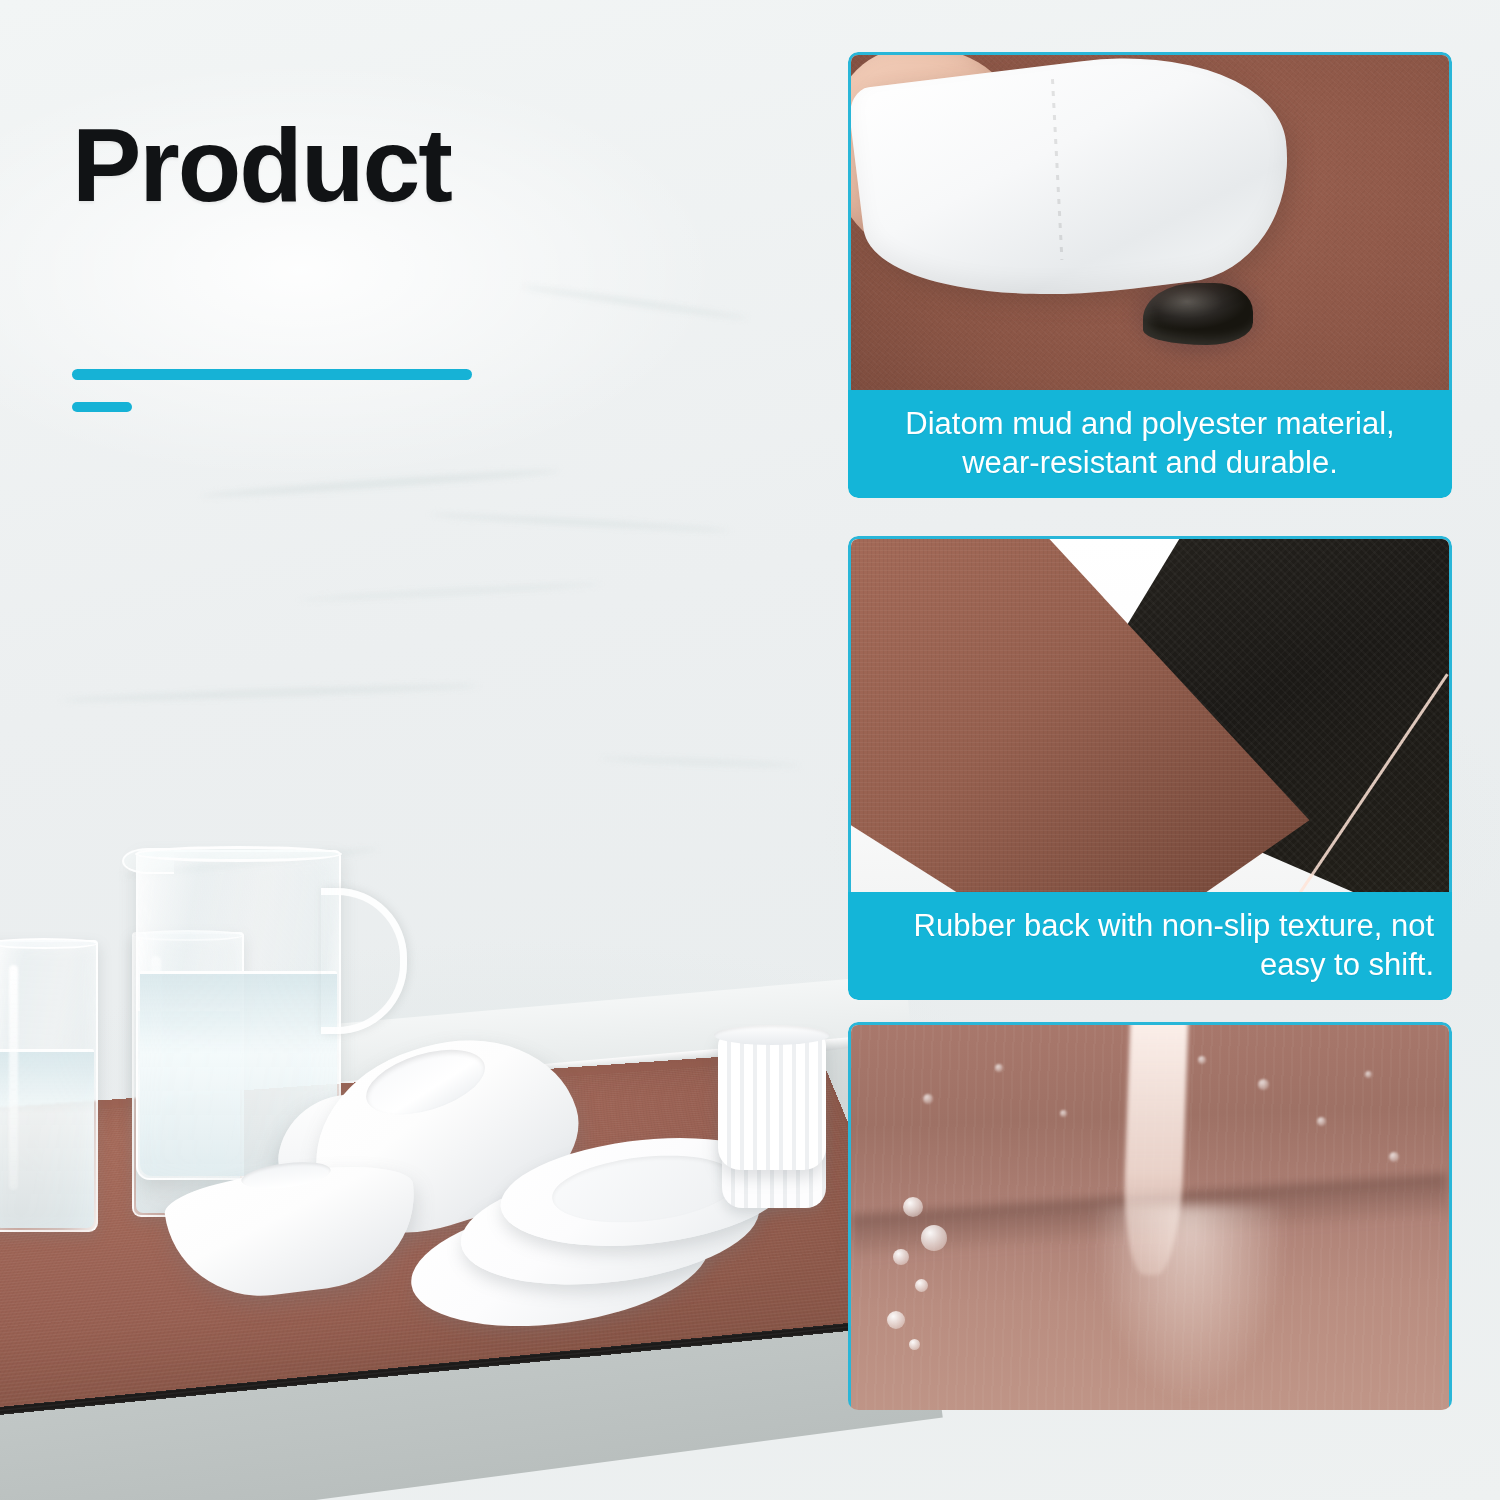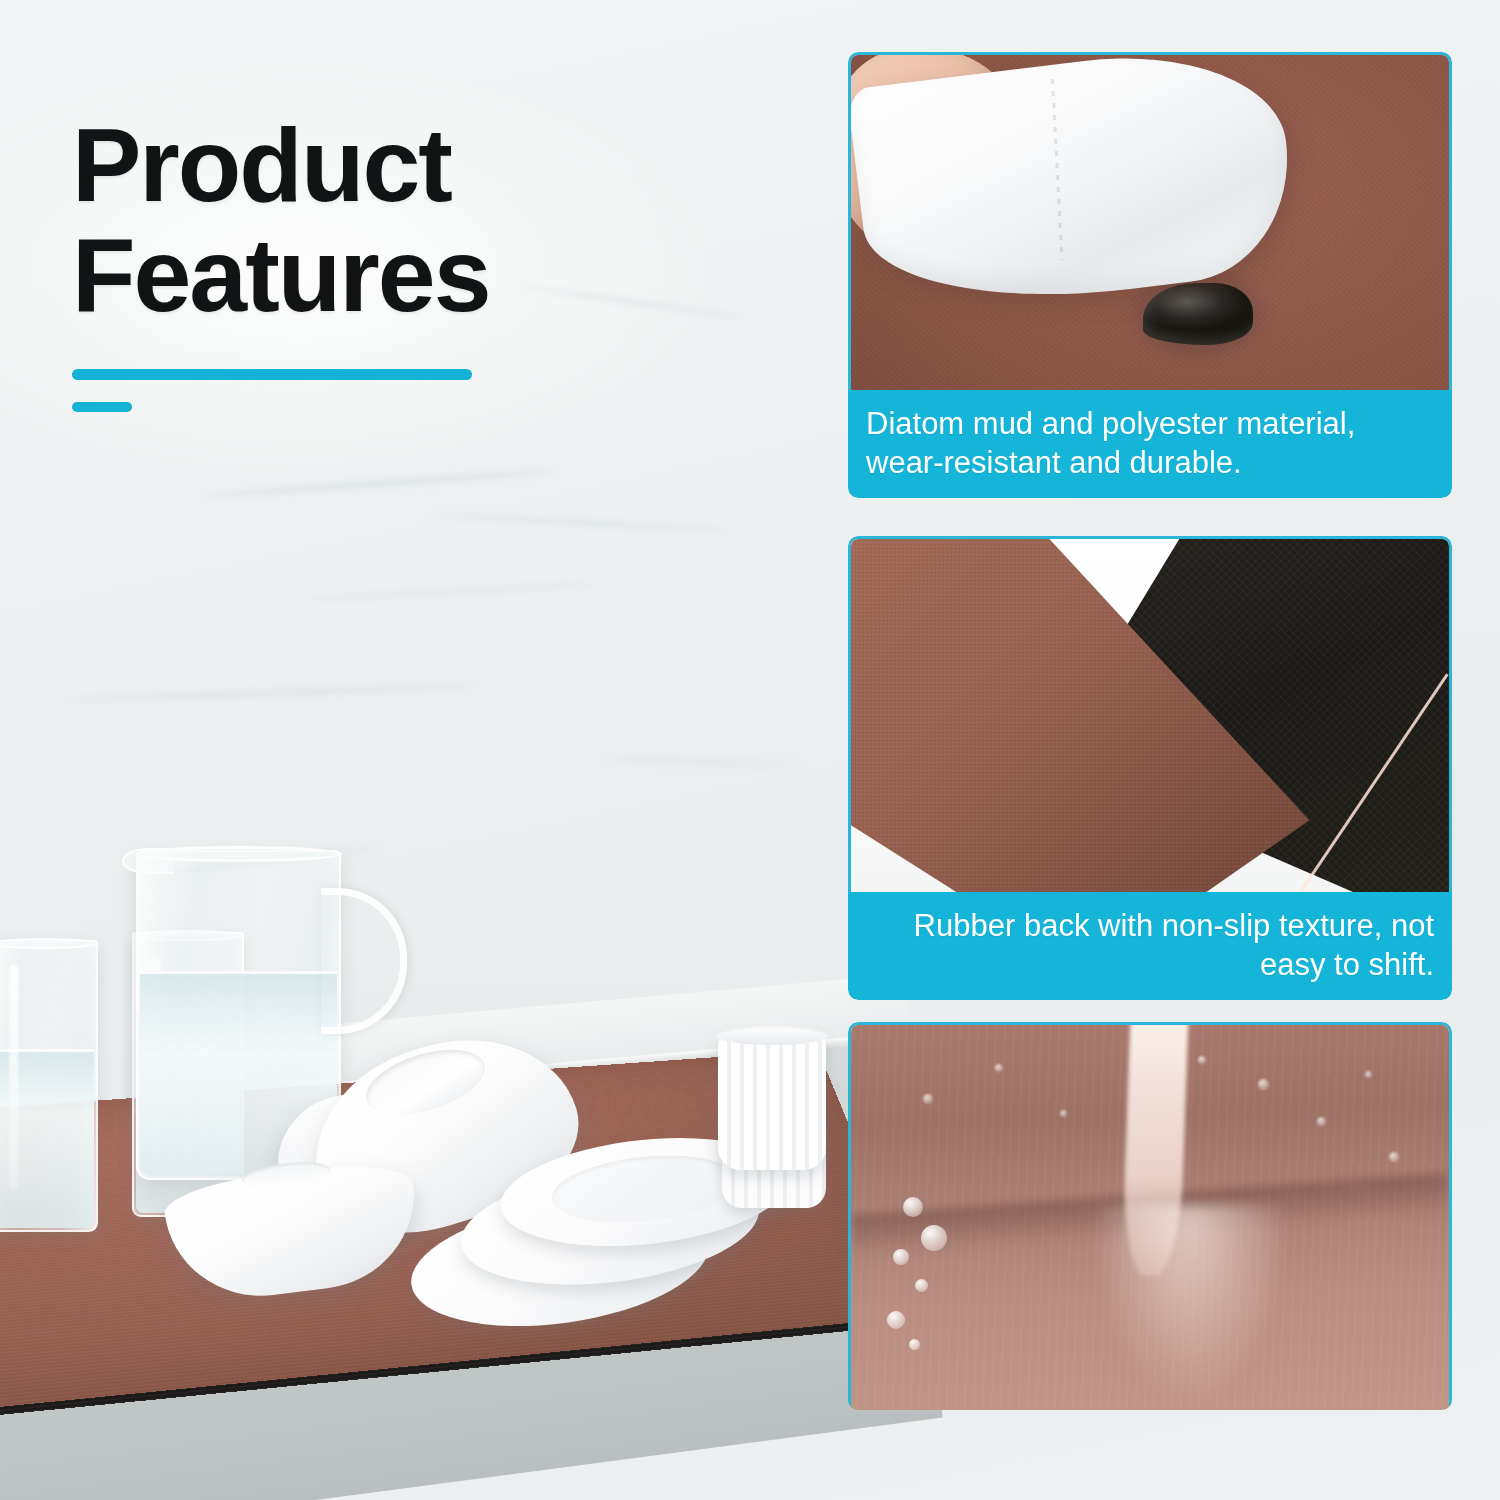--- a/index.html
+++ b/index.html
@@ -241,21 +241,21 @@
   .panel .photo{ position:relative; width:100%; overflow:hidden;
     border:3px solid #29b6d8; border-bottom:none;
     border-radius:10px 10px 0 0; }
   .caption{
     background:#14b5d8; color:#ffffff;
     font-size:31px; line-height:1.26; font-weight:400;
     padding:14px 18px 16px 18px;
     border-radius:0 0 10px 10px;
     text-shadow:0 1px 1px rgba(0,0,0,.07);
   }
-  .caption.left{ text-align:left; }
+  .caption.left{ text-align:center; }
   .caption.center{ text-align:right; }
 
   #panel-1{ top:52px; }
   #panel-1 .photo{ height:338px; }
   #panel-2{ top:536px; }
   #panel-2 .photo{ height:356px; }
   #panel-3{ top:1022px; }
   #panel-3 .photo{ height:388px; }
 
   
@@ -356,21 +356,20 @@
       <div class="vein v2"></div>
       <div class="vein v3"></div>
     <div class="vein v4"></div>
       <div class="vein v5"></div>
       <div class="vein v6"></div>
     <div class="vein v7"></div>
   </div>
 
   <div class="title-block">
     <div class="title-line">Product</div>
-    <div class="title-line">Features</div>
   </div>
   <div class="accent-long"></div>
   <div class="accent-short"></div>
 
   <div class="scene">
     <div class="sink-wall"></div>
     <div class="sink-rail"></div>
 
     <div class="counter"></div>
     <div class="counter-hi"></div>

